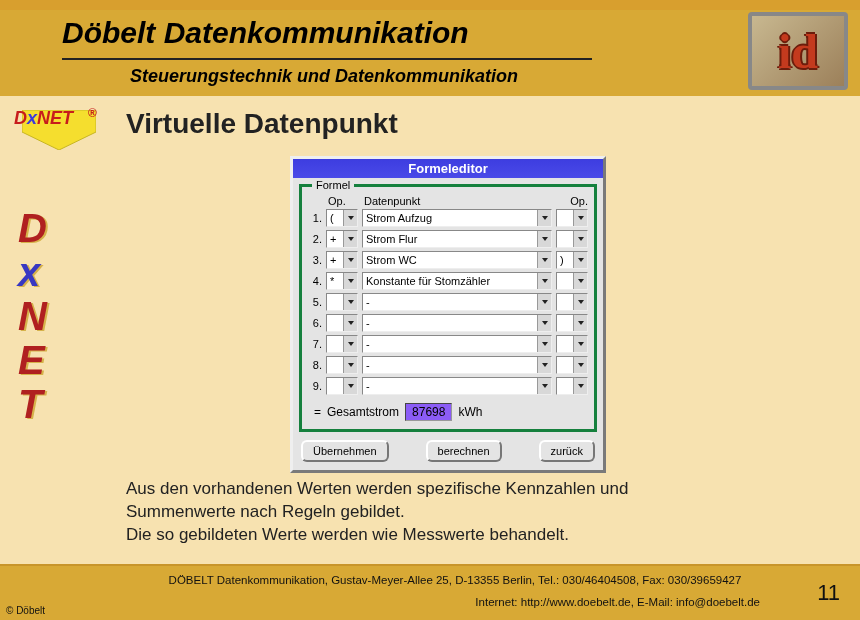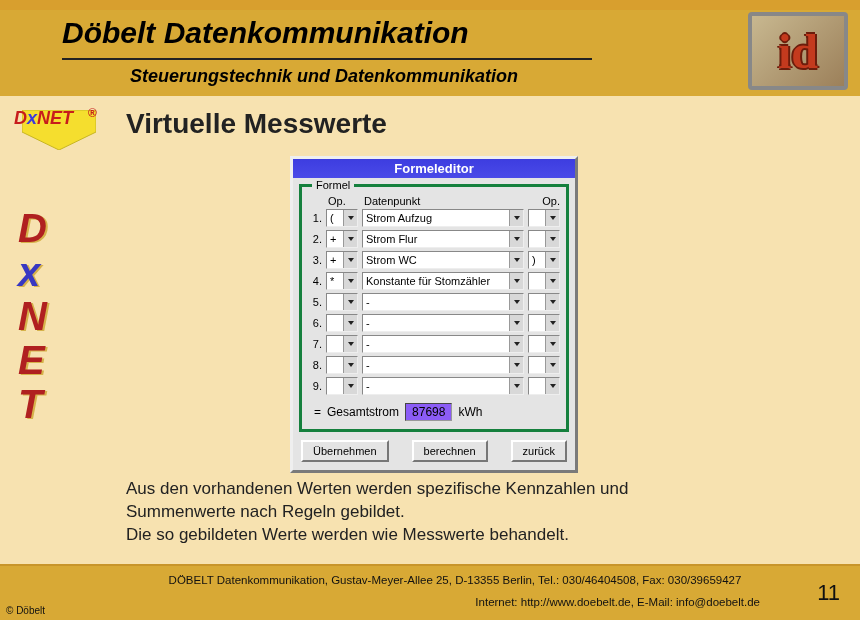--- a/index.html
+++ b/index.html
@@ -96,21 +96,21 @@
     font-weight: bold;
     font-style: italic;
     line-height: 1.1;
     letter-spacing: 2px;
   }
   .vertical-brand span { display:block; color:#b02020; text-shadow: 2px 1px 0 #d6b24a;}
   .vertical-brand .x { color:#3838c2; }
   .screenshot {
     position: absolute;
     left: 290px; top: 60px;
-    width: 288px;
+    width: 316px;
     background: #e4e4e4;
     border-top: 3px solid #efefef;
     border-left: 3px solid #efefef;
     border-right: 3px solid #7a7a7a;
     border-bottom: 3px solid #7a7a7a;
   }
   .ss-titlebar {
     background: linear-gradient(#3d3de0,#4a4ae8);
     color: #fff;
     text-align: center;
@@ -184,20 +184,21 @@
     border:1px inset #999; background:#8b5cf6;
     padding:1px 6px; font-size:12px; min-width:44px; text-align:right;
   }
   .btn-row { display:flex; gap:8px; justify-content:space-between; margin-top:8px; padding: 0 2px;}
   .win-btn {
     background:#e4e4e4;
     border-top:2px solid #fff; border-left:2px solid #fff;
     border-right:2px solid #777; border-bottom:2px solid #777;
     font-size:11px; padding:3px 10px;
     cursor: default;
+    border-radius: 6px;
   }
   .caption {
     position:absolute;
     left: 126px; top: 382px; right: 30px;
     font-size: 17px;
     color:#222;
     line-height: 1.35;
   }
   .footer {
     position:absolute;
@@ -232,21 +233,21 @@
   <div class="dxnet-badge">
     <svg class="shield" viewBox="0 0 74 40">
       <polygon points="0,0 74,0 74,22 37,40 0,22" fill="#f5de2e" stroke="#c7b622"></polygon>
     </svg>
     <span class="label">
       <span class="d">D</span><span class="x">x</span><span class="net">NET</span>
     </span>
     <span class="reg">®</span>
   </div>
 
-  <div class="slide-title">Virtuelle Messwerte</div>
+  <div class="slide-title">Virtuelle Datenpunkt</div>
 
   <div class="vertical-brand">
     <span>D</span>
     <span class="x">x</span>
     <span>N</span>
     <span>E</span>
     <span>T</span>
   </div>
 
   <div class="screenshot">

